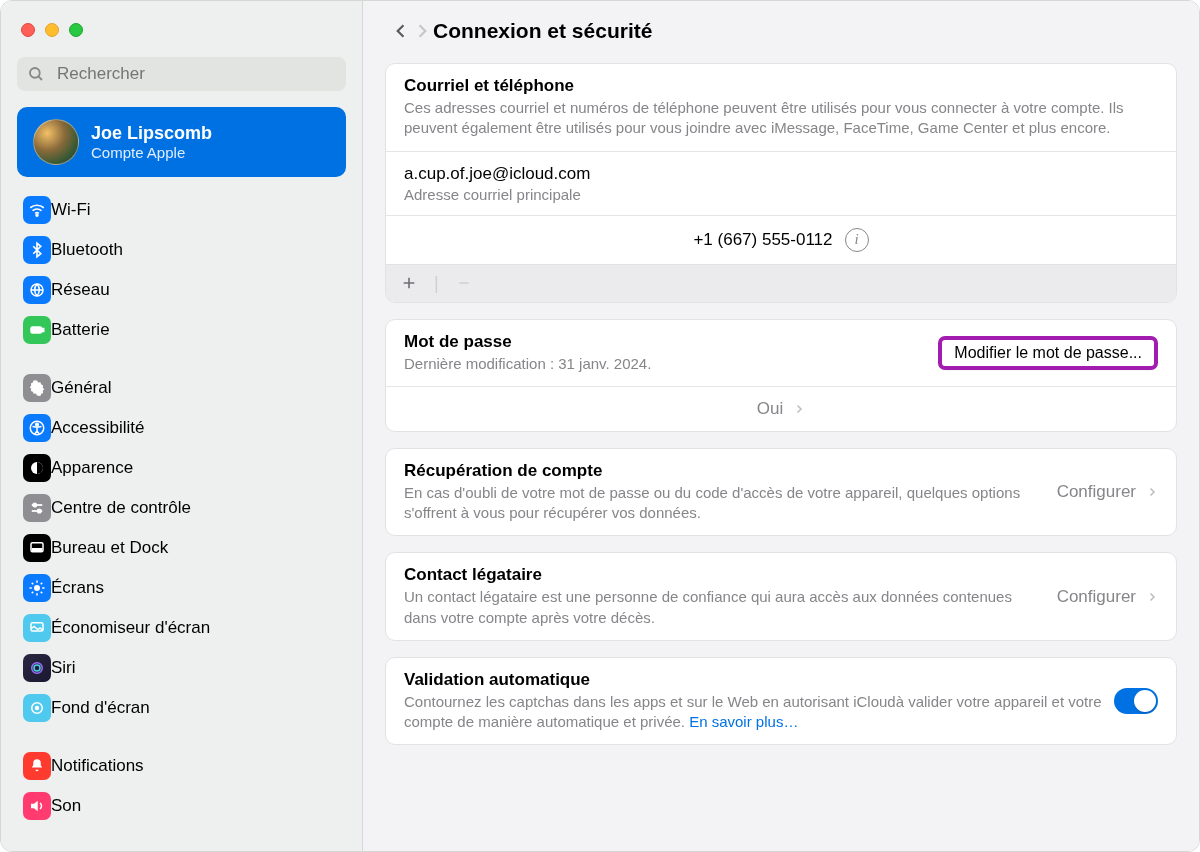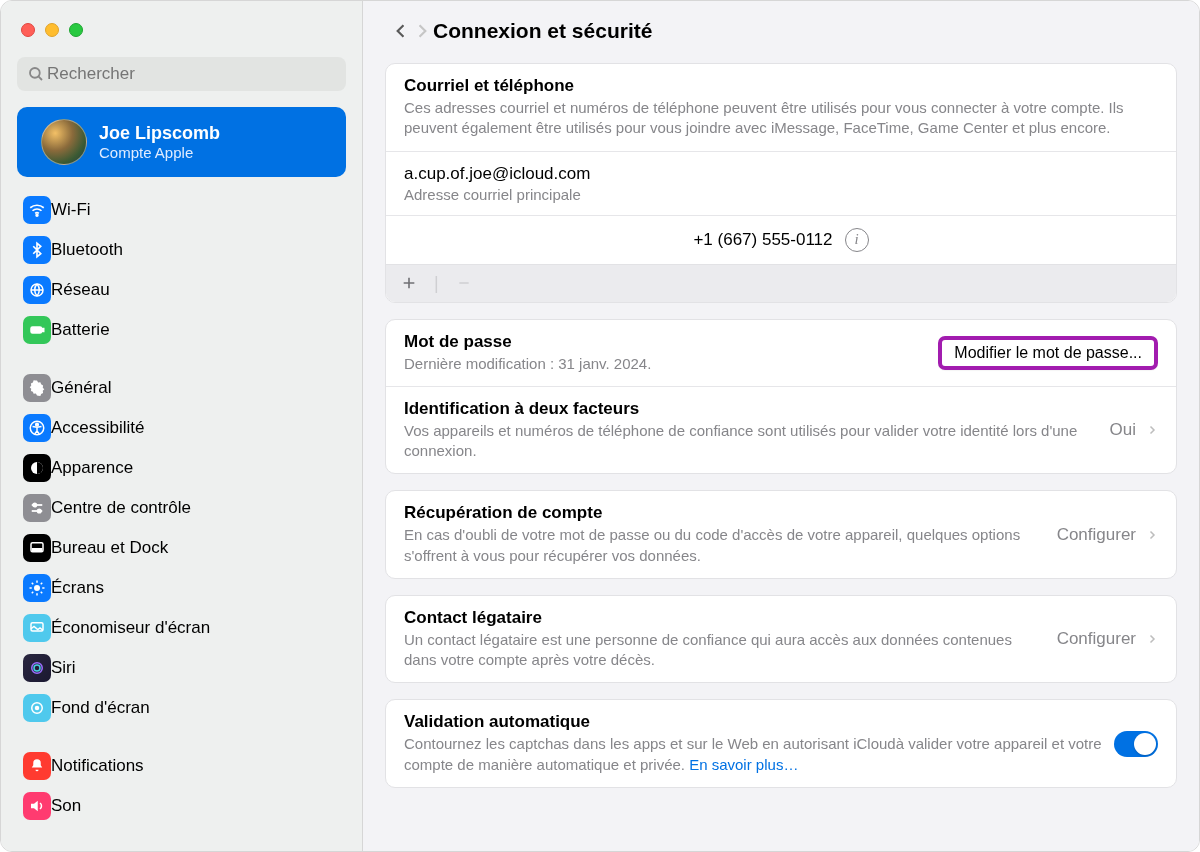--- a/index.html
+++ b/index.html
@@ -36,34 +36,34 @@
 .dot.yellow { background:#ffbd2e; border:1px solid #e0a32a; }
 .dot.green { background:#28c940; border:1px solid #1fa532; }
 
 .search {
   margin: 0 16px 16px 16px;
   background: #e2e4e2;
   border-radius: 8px;
   display:flex;
   align-items:center;
   padding: 7px 10px;
-  gap:2px;
+  gap:12px;
 }
 .search input {
   border:none; background:transparent; outline:none;
   font-size:17px; color:#888; flex:1;
 }
 
 .account-card {
   margin: 0 16px 14px 16px;
   background: #0071e3;
   border-radius: 10px;
   display:flex;
   align-items:center;
-  padding: 12px 24px;
+  padding: 12px 16px;
   gap:12px;
 }
 .avatar {
   width:46px; height:46px; border-radius:50%;
   background: radial-gradient(circle at 30% 30%, #f3c066 0%, #8a6a3b 40%, #3a5a33 70%, #234 100%);
   border: 1px solid rgba(255,255,255,0.4);
 }
 .account-card .name { font-weight:600; color:#fff; font-size:18px; }
 .account-card .sub { color:#e0ecff; font-size:15px; }
 
@@ -377,24 +377,20 @@
 
       <div class="group">
         <div class="section rowflex">
           <div class="left">
             <div class="h">Mot de passe</div>
             <div class="desc">Dernière modification : 31 janv. 2024.</div>
           </div>
           <button class="pillbtn">Modifier le mot de passe...</button>
         </div>
         <div class="section rowflex">
-          <div class="left">
-            <div class="h">Identification à deux facteurs</div>
-            <div class="desc">Vos appareils et numéros de téléphone de confiance sont utilisés pour valider votre identité lors d'une connexion.</div>
-          </div>
           <div class="right">
             <span>Oui</span>
             <svg class="chev" width="12" height="16" viewBox="0 0 24 24" fill="none" stroke="currentColor" stroke-width="3">
                 <path d="M9 5l7 7-7 7"></path>
               </svg>
           </div>
         </div>
       </div>
 
       <div class="group">

